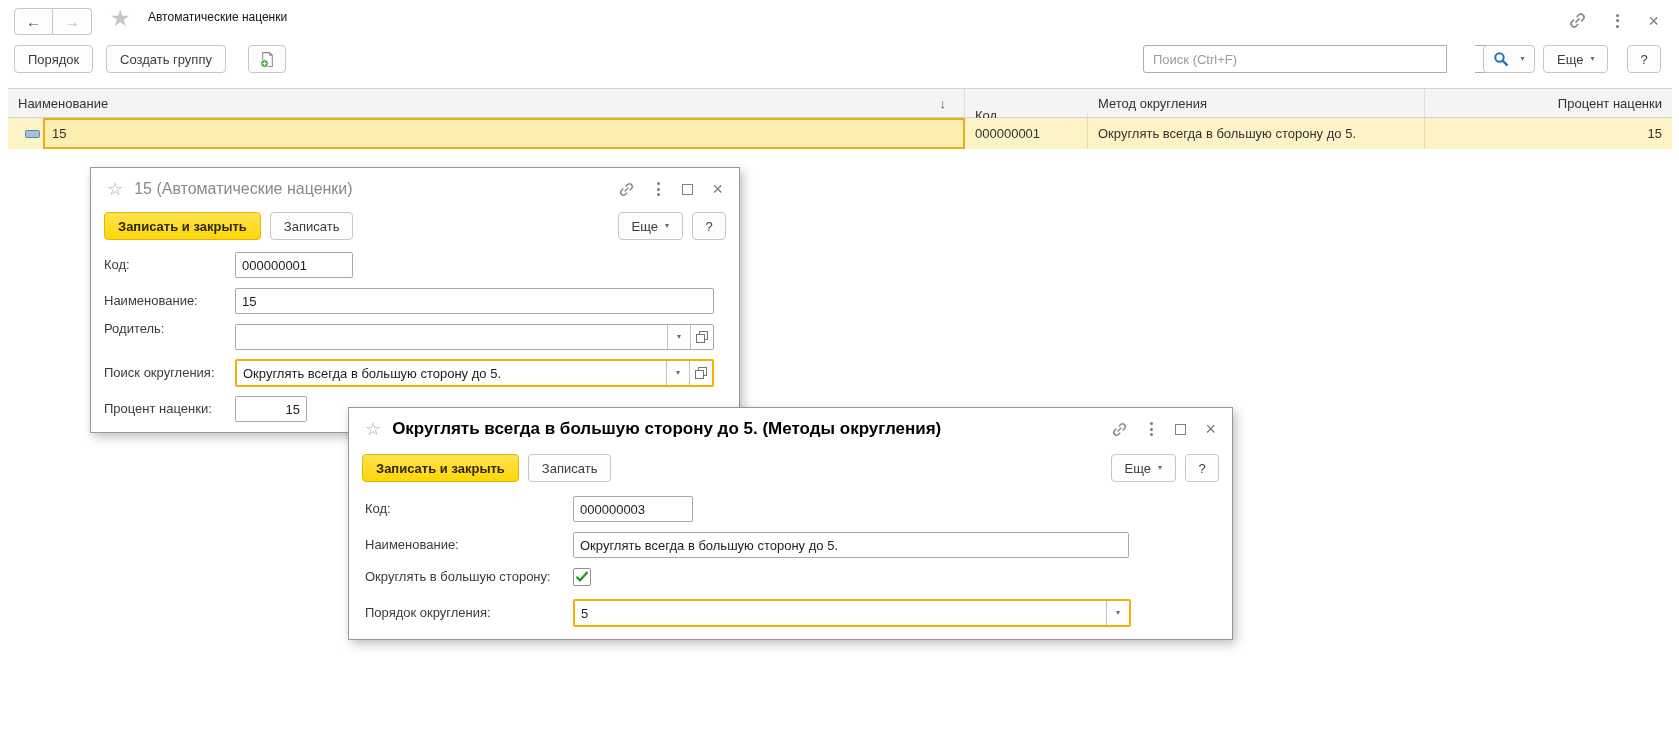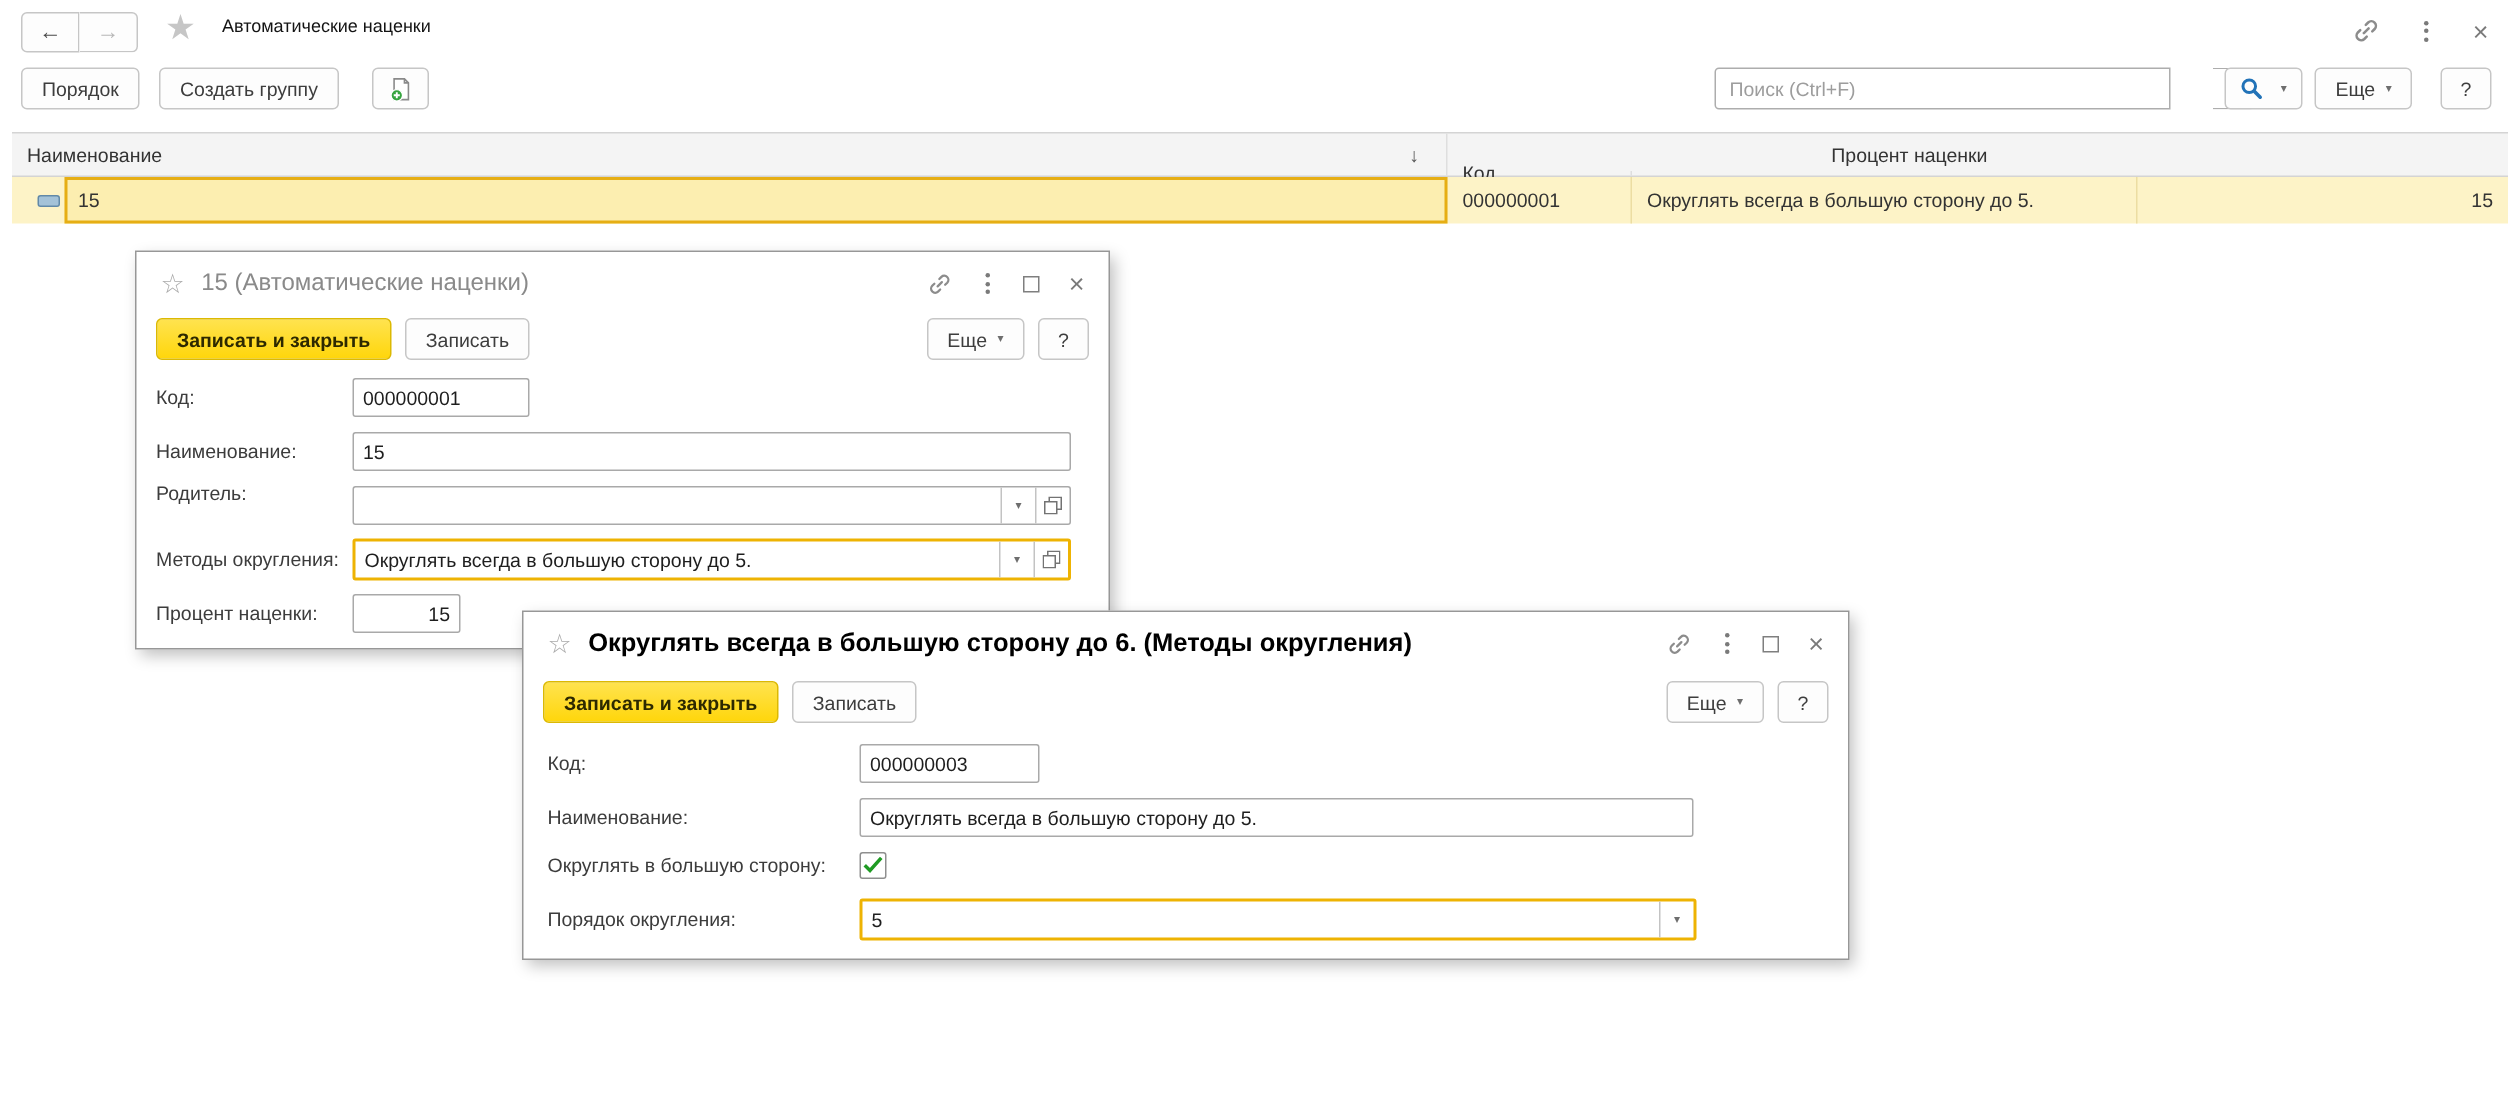--- a/index.html
+++ b/index.html
@@ -141,20 +141,23 @@
   <button class="btn tb btn-help" style="left:1627px;">?</button>
 
   <div class="thead">
     <div class="th th-name">
       <span>Наименование</span>
       <span class="sort-ic">↓</span>
     </div>
     <div class="th th-code">
         <span>Код</span>
       </div>
+    <div class="th th-method">
+        <span>Метод округления</span>
+      </div>
     <div class="th th-percent">
         <span>Процент наценки</span>
       </div>
   </div>
 
   <div class="trow">
     <div class="cell cell-iconzone">
         <span class="dash-icon"></span>
       </div>
     <div class="cell cell-name">
@@ -219,21 +222,21 @@
           <span class="caret">▾</span>
         </span>
       <span class="combo-sect">
         <svg width="12" height="12" viewBox="0 0 12 12">
           <rect x="3.5" y="0.5" width="8" height="8" fill="#fff" stroke="#737373"></rect>
           <rect x="0.5" y="3.5" width="8" height="8" fill="#fff" stroke="#737373"></rect>
         </svg>
       </span>
     </div>
 
-    <span class="flabel" style="left:13px;top:192px;">Методы округления:</span>
+    <span class="flabel" style="left:13px;top:192px;">Поиск округления:</span>
     <div class="field focused" style="left:144px;top:191px;width:479px;">
       <input value="Округлять всегда в большую сторону до 5." style="">
       <span class="combo-sect">
           <span class="caret">▾</span>
         </span>
       <span class="combo-sect">
         <svg width="12" height="12" viewBox="0 0 12 12">
           <rect x="3.5" y="0.5" width="8" height="8" fill="#fff" stroke="#737373"></rect>
           <rect x="0.5" y="3.5" width="8" height="8" fill="#fff" stroke="#737373"></rect>
         </svg>
@@ -242,21 +245,21 @@
 
     <span class="flabel" style="left:13px;top:228px;">Процент наценки:</span>
     <div class="field num" style="left:144px;top:228px;width:72px;">
       <input value="15" style="">
     </div>
   </div>
 
   <div class="dialog dlg2">
     <div class="dlg-titlebar">
       <span class="dlg-star">☆</span>
-      <span class="dlg-title-active">Округлять всегда в большую сторону до 6. (Методы округления)</span>
+      <span class="dlg-title-active">Округлять всегда в большую сторону до 5. (Методы округления)</span>
       <span class="dlg-icons">
         <span class="link-ic">
           <svg width="17" height="17" viewBox="0 0 18 18" fill="none" stroke="#8c8c8c" stroke-width="1.6" stroke-linecap="round">
             <path d="M7.5 10.5 l3-3"></path>
             <path d="M8.7 5.3 l1.5-1.5 a2.9 2.9 0 0 1 4.1 4.1 L12.8 9.4"></path>
             <path d="M9.3 12.7 l-1.5 1.5 a2.9 2.9 0 0 1 -4.1 -4.1 L5.2 8.6"></path>
           </svg>
         </span>
         <span class="vdots">
             <i></i>

